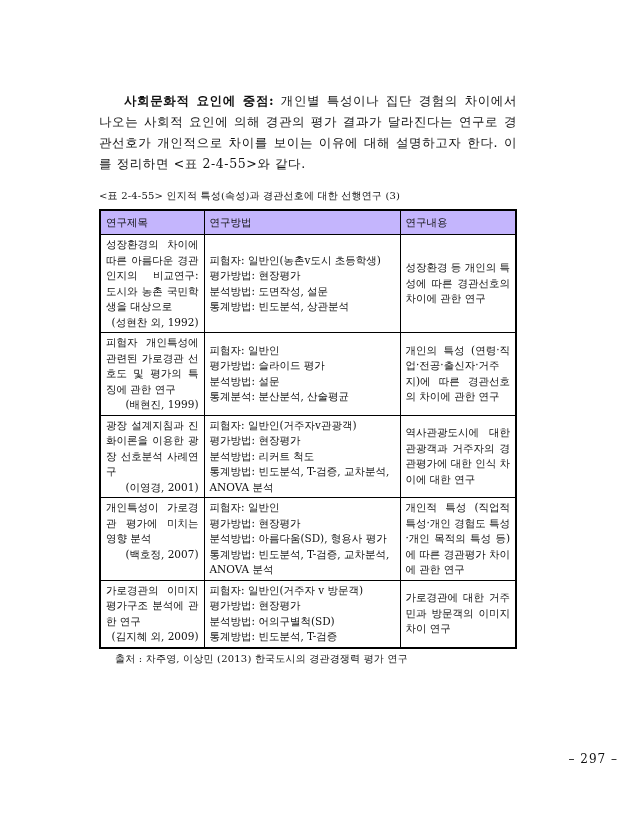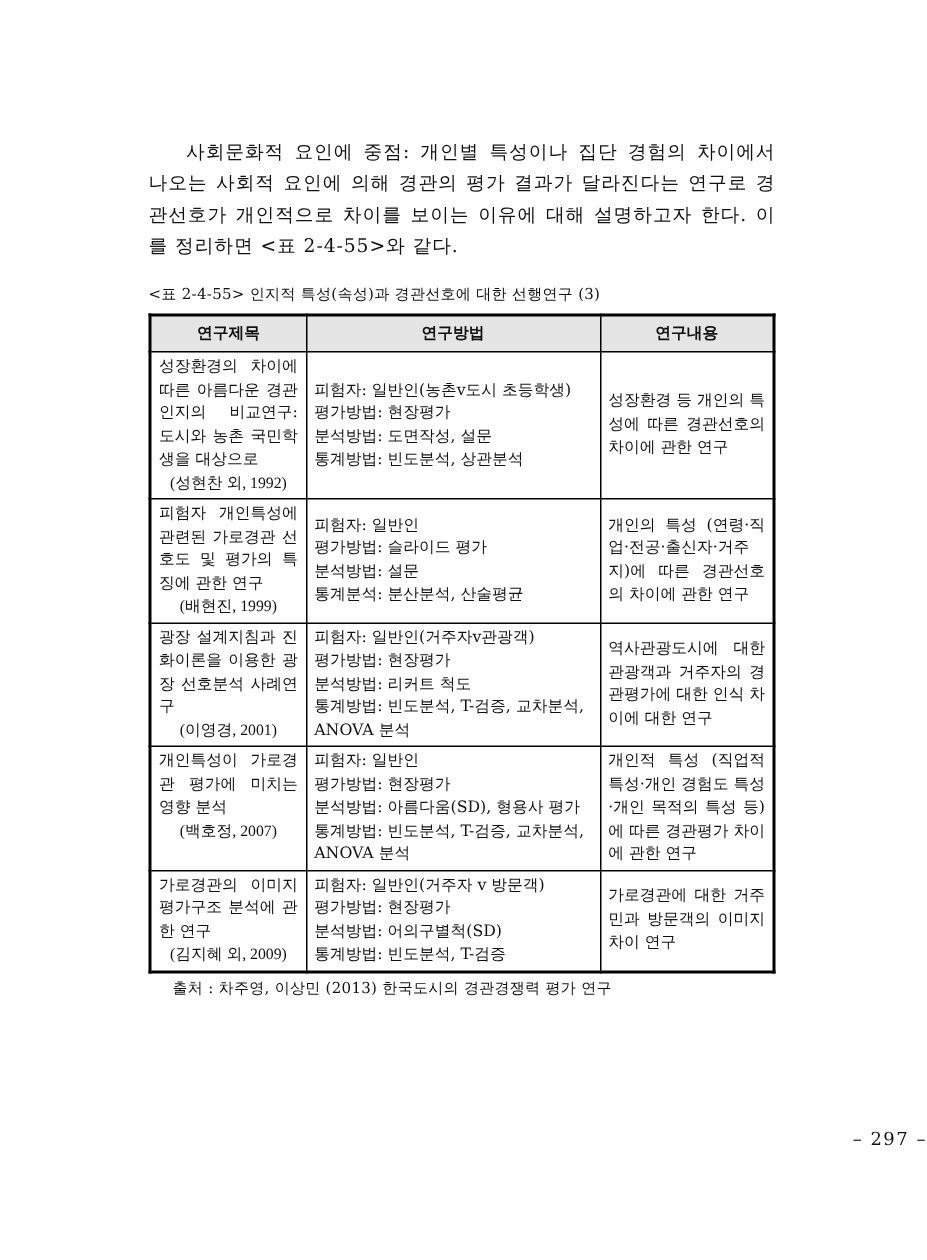--- a/index.html
+++ b/index.html
@@ -15,21 +15,21 @@
   .content { position:absolute; left:99px; top:90px; width:418px; }
 
   .body-par {
     margin:0;
     font-size:12.5px;
     line-height:21px;
     text-align:justify;
     text-indent:25px;
     letter-spacing:0.6px;
   }
-  .body-par .lead { font-weight:normal; }
+  .body-par .lead { font-weight:bold; }
 
   .tbl-caption {
     font-size:10px;
     letter-spacing:0.2px;
     margin:15px 0 6px 0;
   }
 
   table.ref-table {
     width:416px;
     border-collapse:collapse;
@@ -38,32 +38,31 @@
   }
   table.ref-table th, table.ref-table td {
     border:1px solid #000;
     font-size:10.5px;
     line-height:15.5px;
     padding:2px 5px;
     font-weight:normal;
     word-break:break-word;
   }
   table.ref-table th {
-    background:#e5e5e5;
-    text-align:center;
+    background:#c4b5fd;
+    text-align:left;
     height:19px;
     vertical-align:middle;
-    font-weight:bold;
   }
   col.c-title   { width:104px; }
   col.c-method  { width:196px; }
   col.c-content { width:116px; }
 
   td.cell-title { vertical-align:top; text-align:justify; padding-top:3px; }
-  td.cell-title .author { text-align:center;font-family:Liberation Serif, serif; }
+  td.cell-title .author { text-align:right; }
   td.cell-method { vertical-align:middle; }
   td.cell-content { vertical-align:middle; text-align:justify; }
 
   .tbl-source {
     font-size:10px;
     letter-spacing:0.2px;
     margin:3px 0 0 16px;
   }
 
   .par2 { margin-top:23px; }

